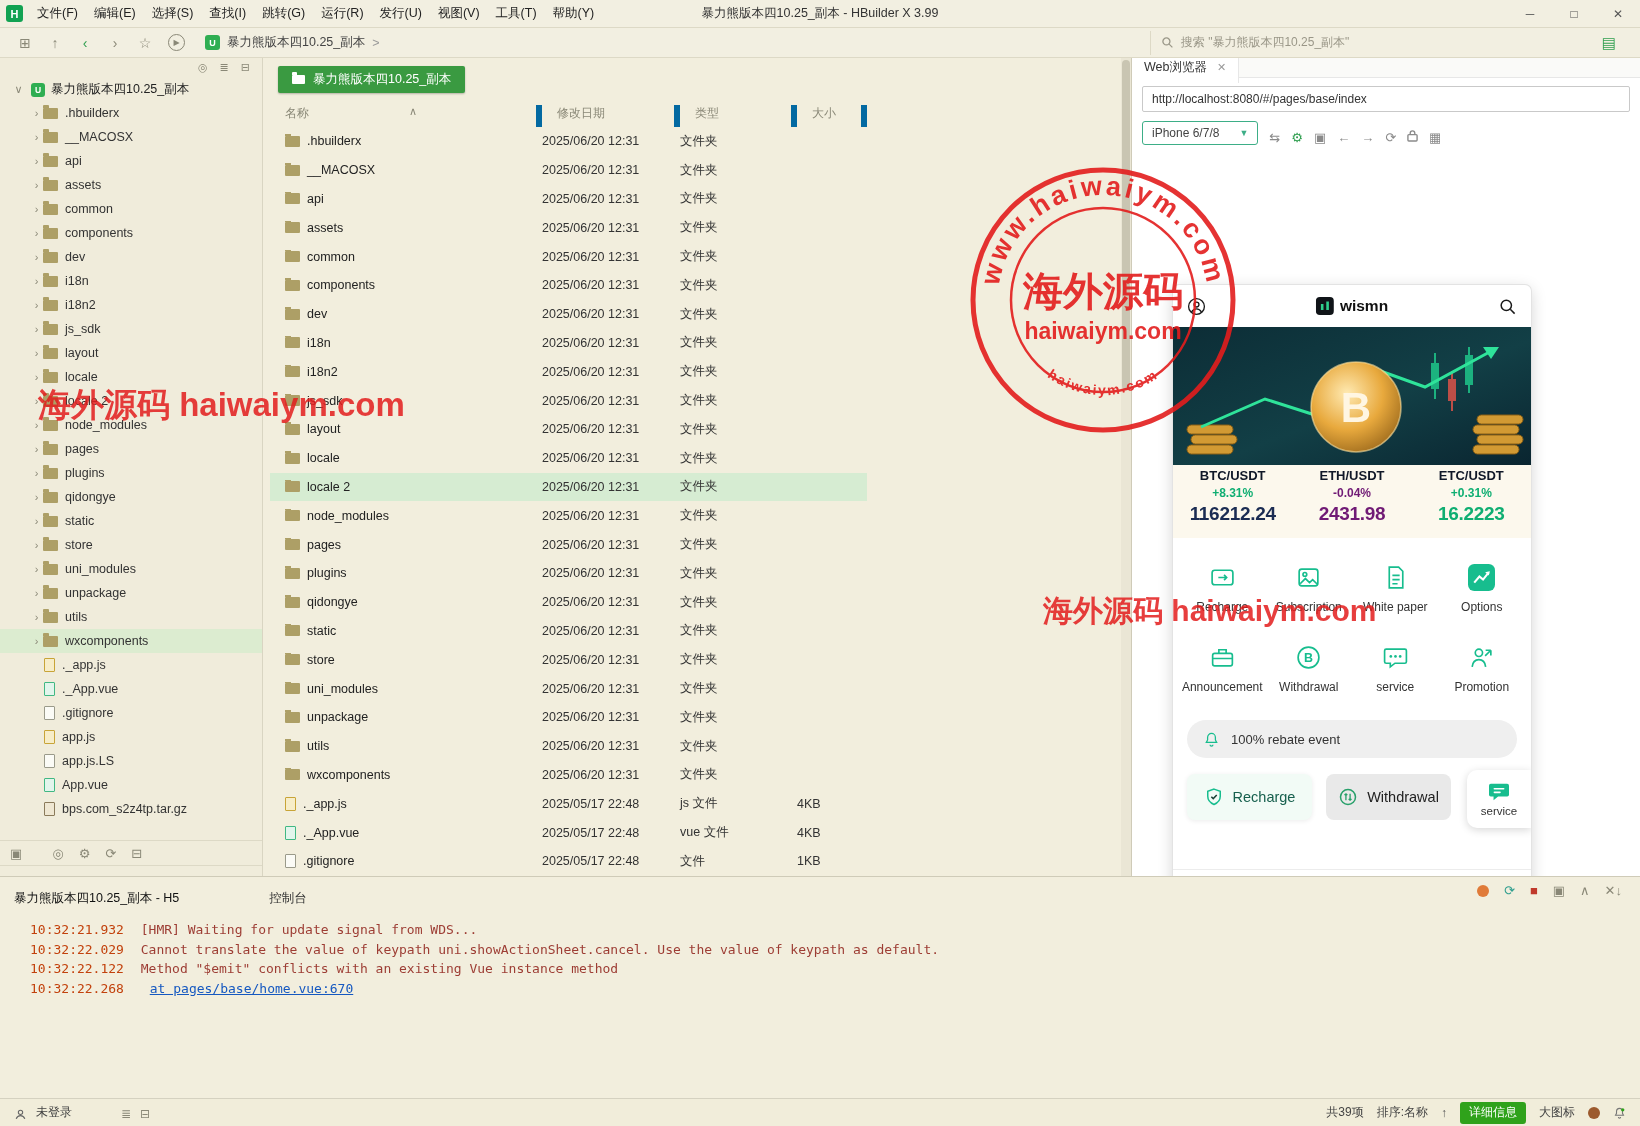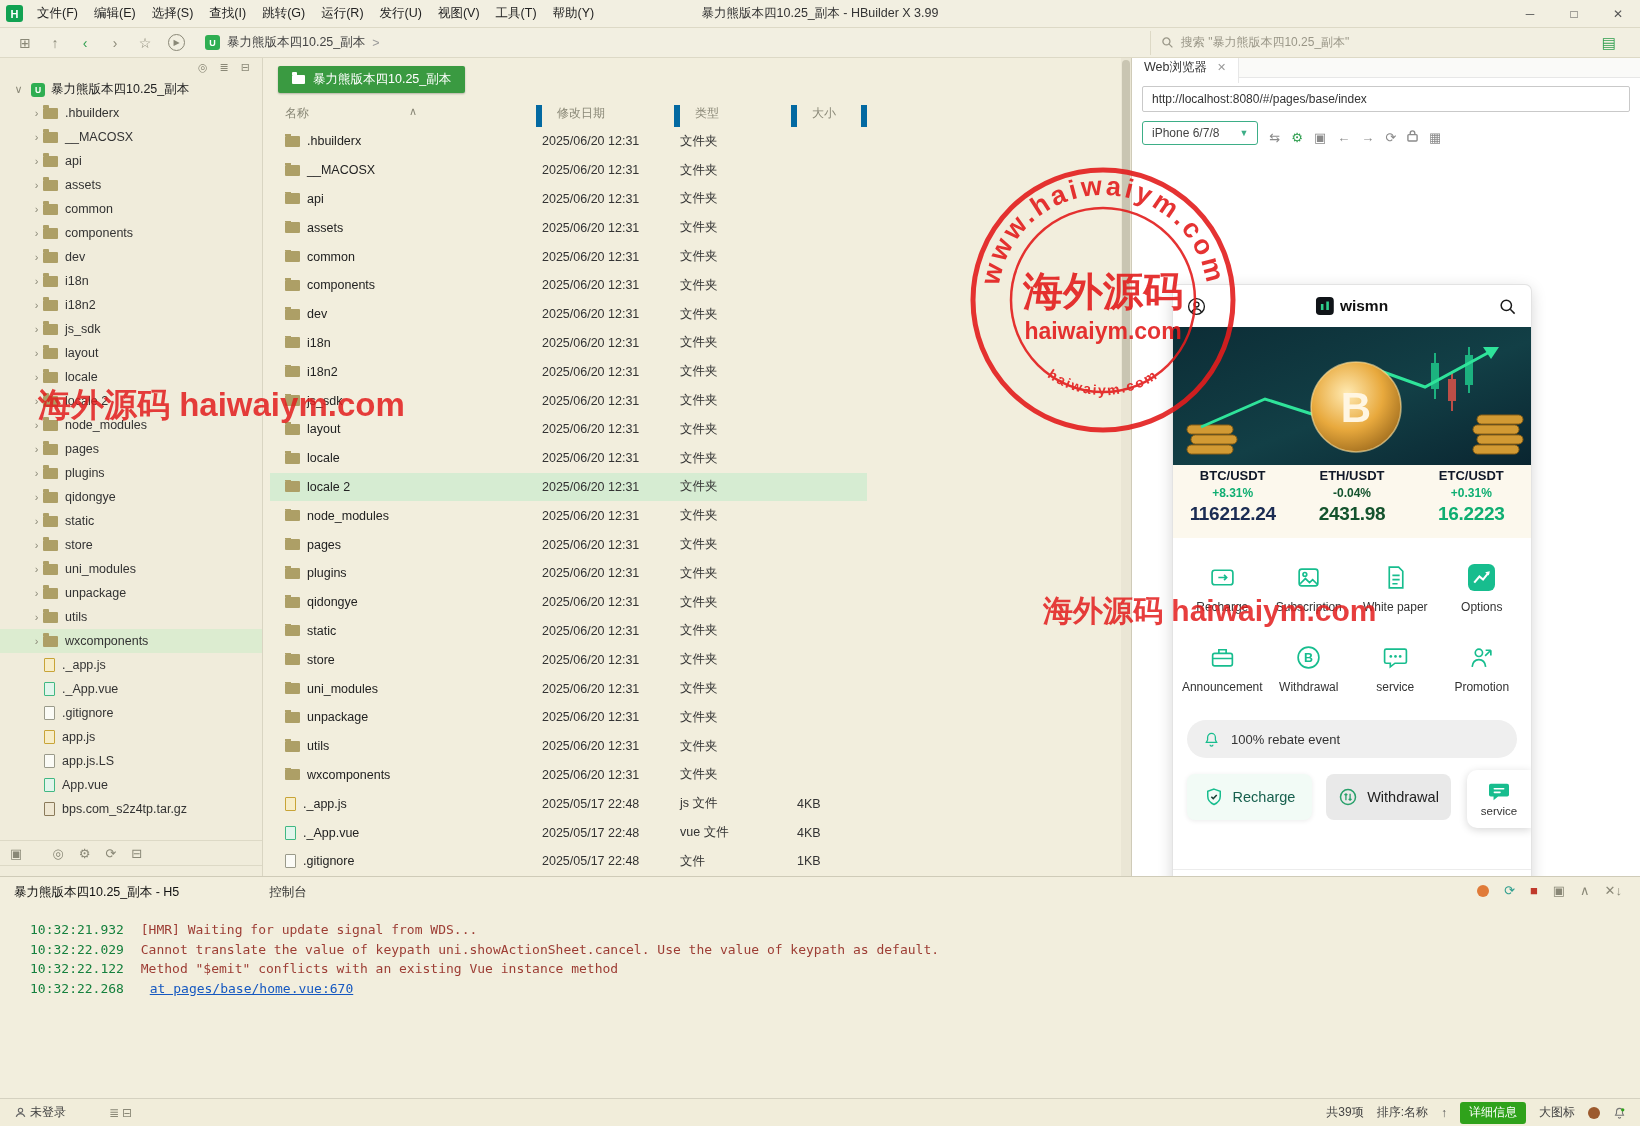--- a/index.html
+++ b/index.html
@@ -83,51 +83,51 @@
 .phead{height:42px;flex:0 0 42px;display:flex;align-items:center;padding:0 14px;position:relative}
 .pbrand{position:absolute;left:50%;transform:translateX(-50%);display:flex;align-items:center;gap:6px;font-weight:bold;font-size:15.5px;color:#111}
 .psearch{margin-left:auto;display:flex}
 .hero{width:358px;height:138px;flex:0 0 138px;display:block}
 .tickers{display:flex;background:#fcf8ed;padding:3px 0 13px;flex:0 0 auto}
 .tk{flex:1;text-align:center}
 .tk .pair{font-size:13px;font-weight:bold;color:#101828}
 .tk .chg{font-size:12px;margin-top:3px;font-weight:bold}
 .tk .val{font-size:19px;font-weight:bold;margin-top:3px;letter-spacing:-.3px}
 .tk.up .chg,.tk.up .val{color:#0fae72}
-.tk.down .chg,.tk.down .val{color:#14532d}
+.tk.down .chg,.tk.down .val{color:#701a75}
 .tk.navy .val{color:#1b2c53}
 .pgrid{display:grid;grid-template-columns:repeat(4,1fr);row-gap:28px;padding:24px 6px 8px}
 .gitem{display:flex;flex-direction:column;align-items:center;gap:8px;font-size:12px;color:#333}
 .gicon{width:30px;height:30px;display:flex;align-items:center;justify-content:center;color:#17bd8e}
 .notice{margin:18px 14px 0;height:38px;background:#efefef;border-radius:19px;display:flex;align-items:center;gap:11px;padding:0 16px;font-size:13px;color:#333}
 .actions{margin:16px 14px 0;display:flex;gap:14px;padding-right:66px;position:relative}
 .abtn{flex:1;height:46px;border-radius:8px;display:flex;align-items:center;justify-content:center;gap:9px;font-size:14.5px}
 .abtn.recharge{background:#f2fbf6;color:#17604e;box-shadow:0 1px 5px rgba(0,0,0,.08)}
 .abtn.withdraw{background:#e9e9e9;color:#222}
 .servicefloat{position:absolute;right:-14px;top:-4px;width:64px;height:58px;background:#fff;border-radius:10px 0 0 10px;box-shadow:0 2px 9px rgba(0,0,0,.16);display:flex;flex-direction:column;align-items:center;justify-content:center;gap:3px;font-size:11.5px;color:#333}
 .ptabbar{margin-top:auto;height:56px;flex:0 0 56px;border-top:1px solid #ececec;display:flex}
 .ptab{flex:1;display:flex;flex-direction:column;align-items:center;justify-content:center;gap:4px;font-size:11.5px;color:#22262e}
 .ptab.active{color:#17bd8e}
 
 
 .console{height:222px;flex:0 0 222px;border-top:1px solid #cfcbb8;background:#f2eedd;position:relative}
-.ctabs{height:30px;display:flex;align-items:center;padding-left:14px;gap:90px;font-size:12.5px;color:#333}
+.ctabs{height:30px;display:flex;align-items:flex-end;padding-left:14px;gap:90px;font-size:12.5px;color:#333}
 .ctab.active{color:#111}
 .cicons{position:absolute;right:18px;top:6px;display:flex;gap:15px;font-size:13px;color:#8a8877;align-items:center}
 .cicons .stop{color:#c0392b}
 .cicons .refresh{color:#2f9e8e}
 .cicons .debug{width:12px;height:12px;border-radius:50%;background:#e07b39;display:inline-block}
 .clogs{padding:13px 0 0 30px;font-family:"DejaVu Sans Mono","Liberation Mono",monospace;font-size:13px;line-height:19.5px;white-space:nowrap}
-.log .t{color:#15803d}
+.log .t{color:#c2410c}
 .log .m{color:#9d3d34;margin-left:9px}
 .loglink .m{color:#1558c0;text-decoration:underline;margin-left:18px}
 
 
 .statusbar{height:28px;flex:0 0 28px;border-top:1px solid #d5d1c0;display:flex;align-items:center;padding:0 14px;font-size:12px;color:#444;background:#f1edda}
-.sleft{display:flex;align-items:center;gap:3px}
+.sleft{display:flex;align-items:flex-end;gap:9px}
 .sright{margin-left:auto;display:flex;align-items:center;gap:13px}
 .badge{background:#2fa21b;color:#fff;padding:2.5px 9px;border-radius:3px;font-size:12px}
 .dotav{width:12px;height:12px;border-radius:50%;background:#9c5a2e;display:inline-block}
 
 
 .wm{position:absolute;color:#e31d1d;font-weight:600;z-index:60;pointer-events:none;opacity:.85;white-space:nowrap}
 #wm1{left:38px;top:383px;font-size:33px}
 #wm2{left:1043px;top:591px;font-size:30px}
 .stamp{position:absolute;left:966px;top:163px;width:274px;height:274px;z-index:60;pointer-events:none;opacity:.9}
 </style>

